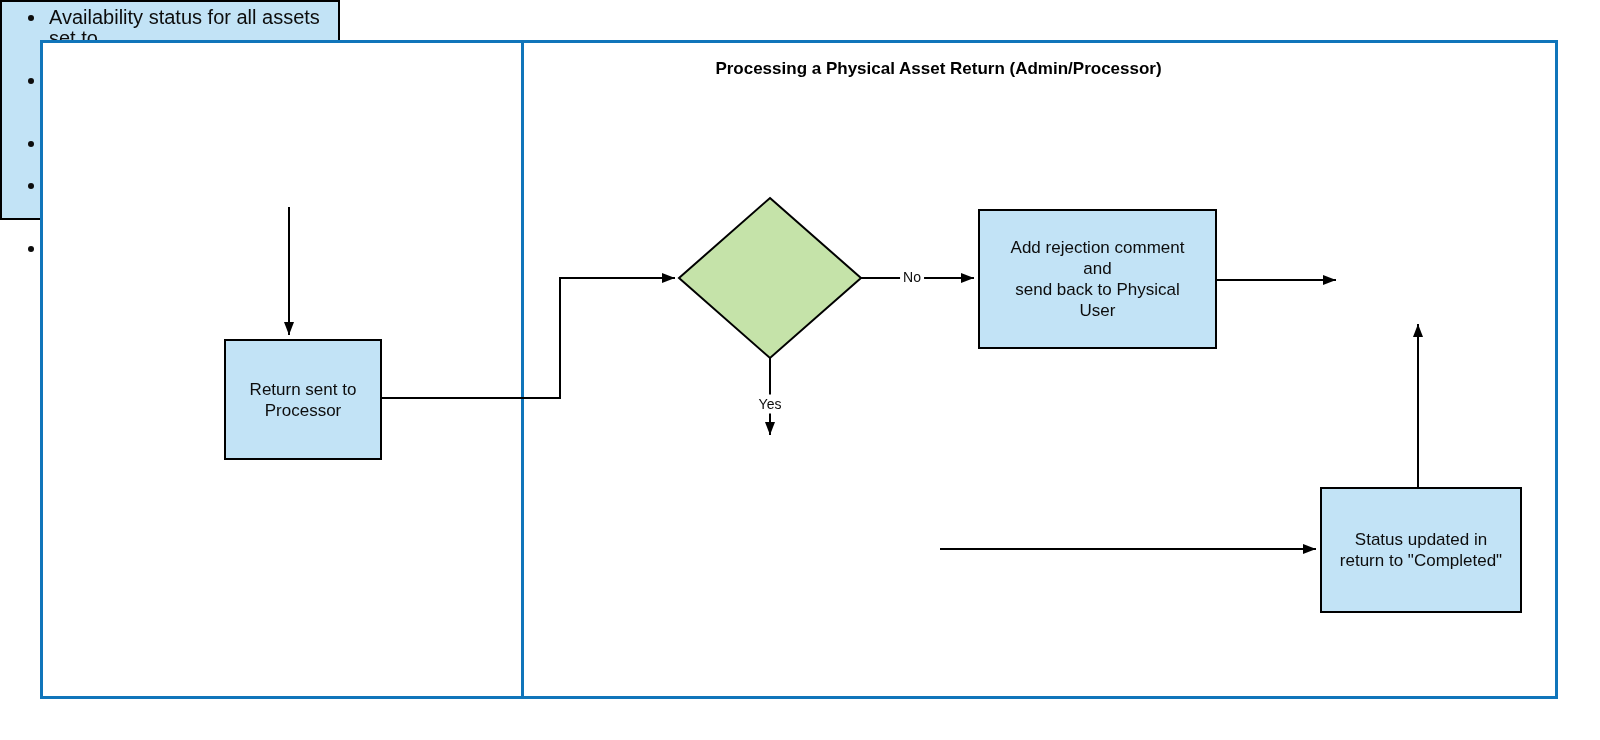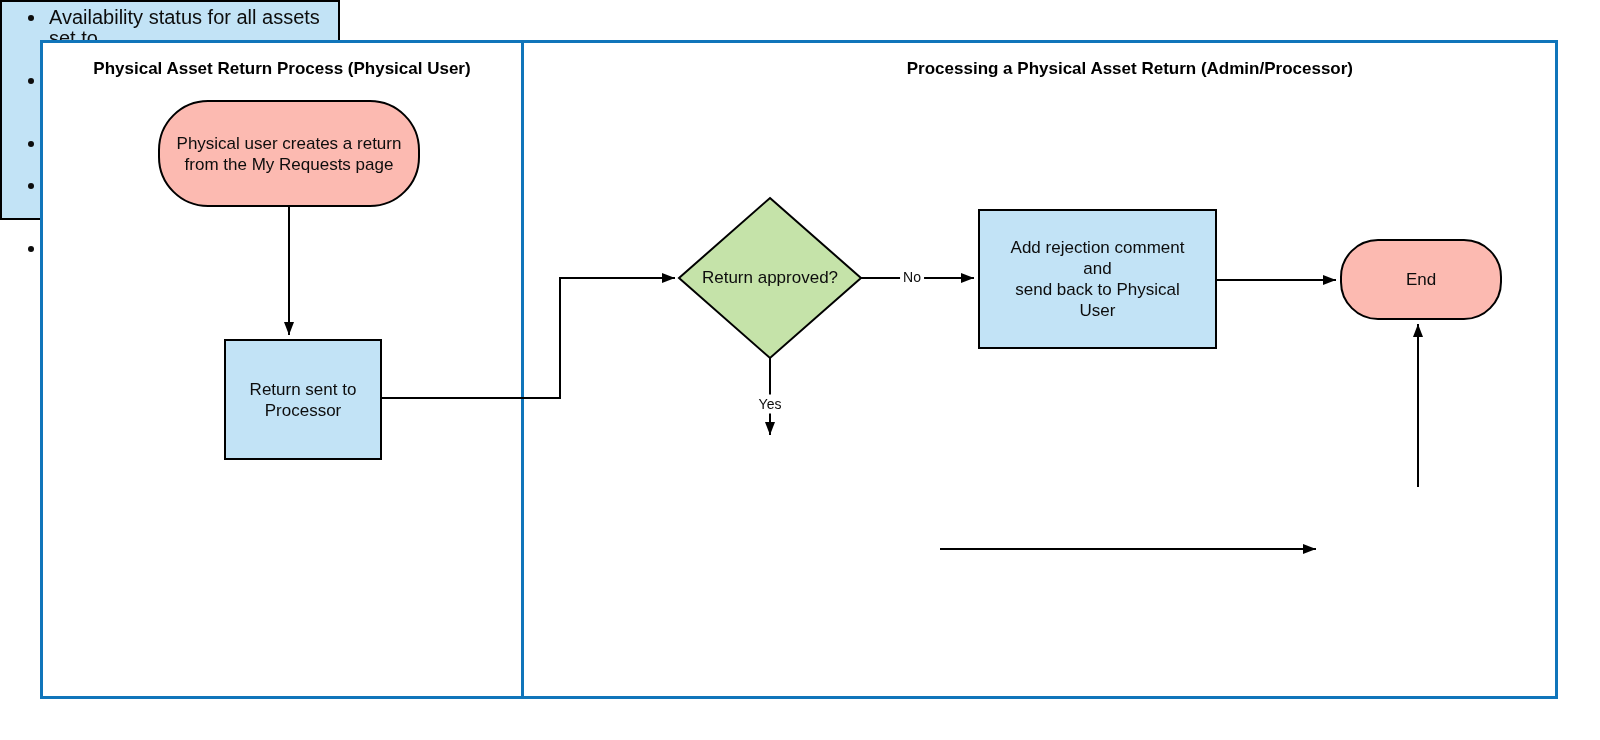--- a/index.html
+++ b/index.html
@@ -7,21 +7,21 @@
   .canvas{position:relative;width:1600px;height:740px;background:var(--background,#fff);overflow:hidden;}
 
   
   .pool{position:absolute;left:40px;top:40px;width:1518px;height:659px;
         border:3px solid var(--lane-border,#1075BA);box-sizing:border-box;background:#fff;}
   .lane-divider{position:absolute;left:521px;top:40px;width:3px;height:659px;
         background:var(--lane-border,#1075BA);}
   .lane-title{position:absolute;top:58px;height:22px;line-height:22px;
         font-size:17px;font-weight:bold;text-align:center;color:#000;}
   .lane-title.left{left:43px;width:478px;}
-  .lane-title.right{left:524px;width:829px;text-align:right;}
+  .lane-title.right{left:524px;width:829px;}
 
   
   .node{position:absolute;box-sizing:border-box;border:2px solid var(--stroke,#000);
         display:flex;align-items:center;justify-content:center;text-align:center;
         font-size:17px;line-height:21px;color:#0d0d0d;}
   .node .node-label{white-space:pre-line;}
   .terminator{background:var(--terminator-fill,#FCBAB1);}
   .process{background:var(--process-fill,#C2E3F6);}
 
   .start-node{left:158px;top:100px;width:262px;height:107px;border-radius:50px;}
@@ -50,74 +50,67 @@
   svg.edges polygon.diamond{fill:var(--decision-fill,#C5E3A9);stroke:var(--stroke,#000);stroke-width:2px;}
 </style>
 </head>
 <body>
 
 <div class="canvas">
 
   <div class="pool"></div>
   <div class="lane-divider"></div>
 
-  <div class="lane-title left">Physical Asset Return Process (Physical User)</div>
   <div class="lane-title right">Processing a Physical Asset Return (Admin/Processor)</div>
 
   <svg class="edges" viewBox="0 0 1600 740">
     <defs>
       <marker id="arrow" markerUnits="userSpaceOnUse" markerWidth="14" markerHeight="11" refX="13" refY="5" orient="auto">
         <path d="M0,0 L13,5 L0,10 Z" fill="#000"></path>
       </marker>
     </defs>
     <path class="conn" d="M289,207 L289,335" marker-end="url(#arrow)"></path>
     <path class="conn" d="M368,398 L560,398 L560,278 L675,278" marker-end="url(#arrow)"></path>
     <path class="conn" d="M861,278 L974,278" marker-end="url(#arrow)"></path>
     <path class="conn" d="M1217,280 L1336,280" marker-end="url(#arrow)"></path>
     <path class="conn" d="M770,358 L770,435" marker-end="url(#arrow)"></path>
     <path class="conn" d="M940,549 L1316,549" marker-end="url(#arrow)"></path>
     <path class="conn" d="M1418,487 L1418,324" marker-end="url(#arrow)"></path>
     <polygon class="diamond" points="770,198 861,278 770,358 679,278"></polygon>
   </svg>
 
-  <div class="node terminator start-node">
-    <span class="node-label">Physical user creates a return
-from the My Requests page</span>
-  </div>
 
   <div class="node process return-node">
     <span class="node-label">Return sent to
 Processor</span>
   </div>
 
-  <div class="decision-label">
-    <span class="node-label">Return approved?</span>
-  </div>
 
   <div class="node process reject-node">
     <span class="node-label">Add rejection comment and
 send back to Physical User</span>
   </div>
 
-  <div class="node terminator end-node">
-    <span class="node-label">End</span>
-  </div>
 
   <div class="actions-node">
     <ul>
         <li class="action-item">Availability status for all assets set to
 "In"</li>
         <li class="action-item">Charged- Out Date on all assets is
 cleared</li>
         <li class="action-item">Charged-Out By on all assets is
 cleared</li>
         <li class="action-item">Charged-Out On assets  is set to
 "No"</li>
         <li class="action-item">Current location updated on all
 assets to the Home Location</li>
       </ul>
   </div>
 
+  <div class="node process status-node">
+    <span class="node-label">Status updated in
+return to "Completed"</span>
+  </div>
 
   <div class="edge-label" style="left:912px;top:277px;">No</div>
   <div class="edge-label" style="left:770px;top:404px;">Yes</div>
 
 </div>
 
 </body></html>

